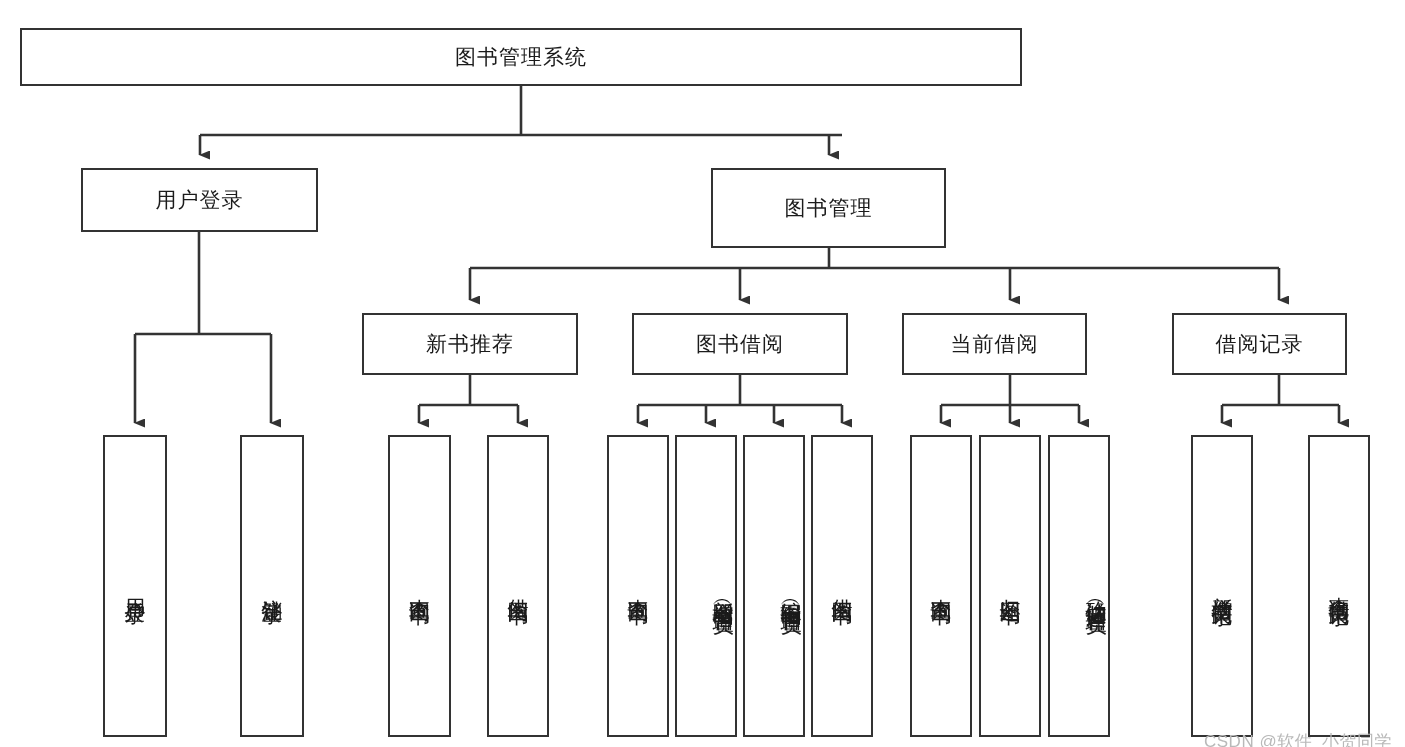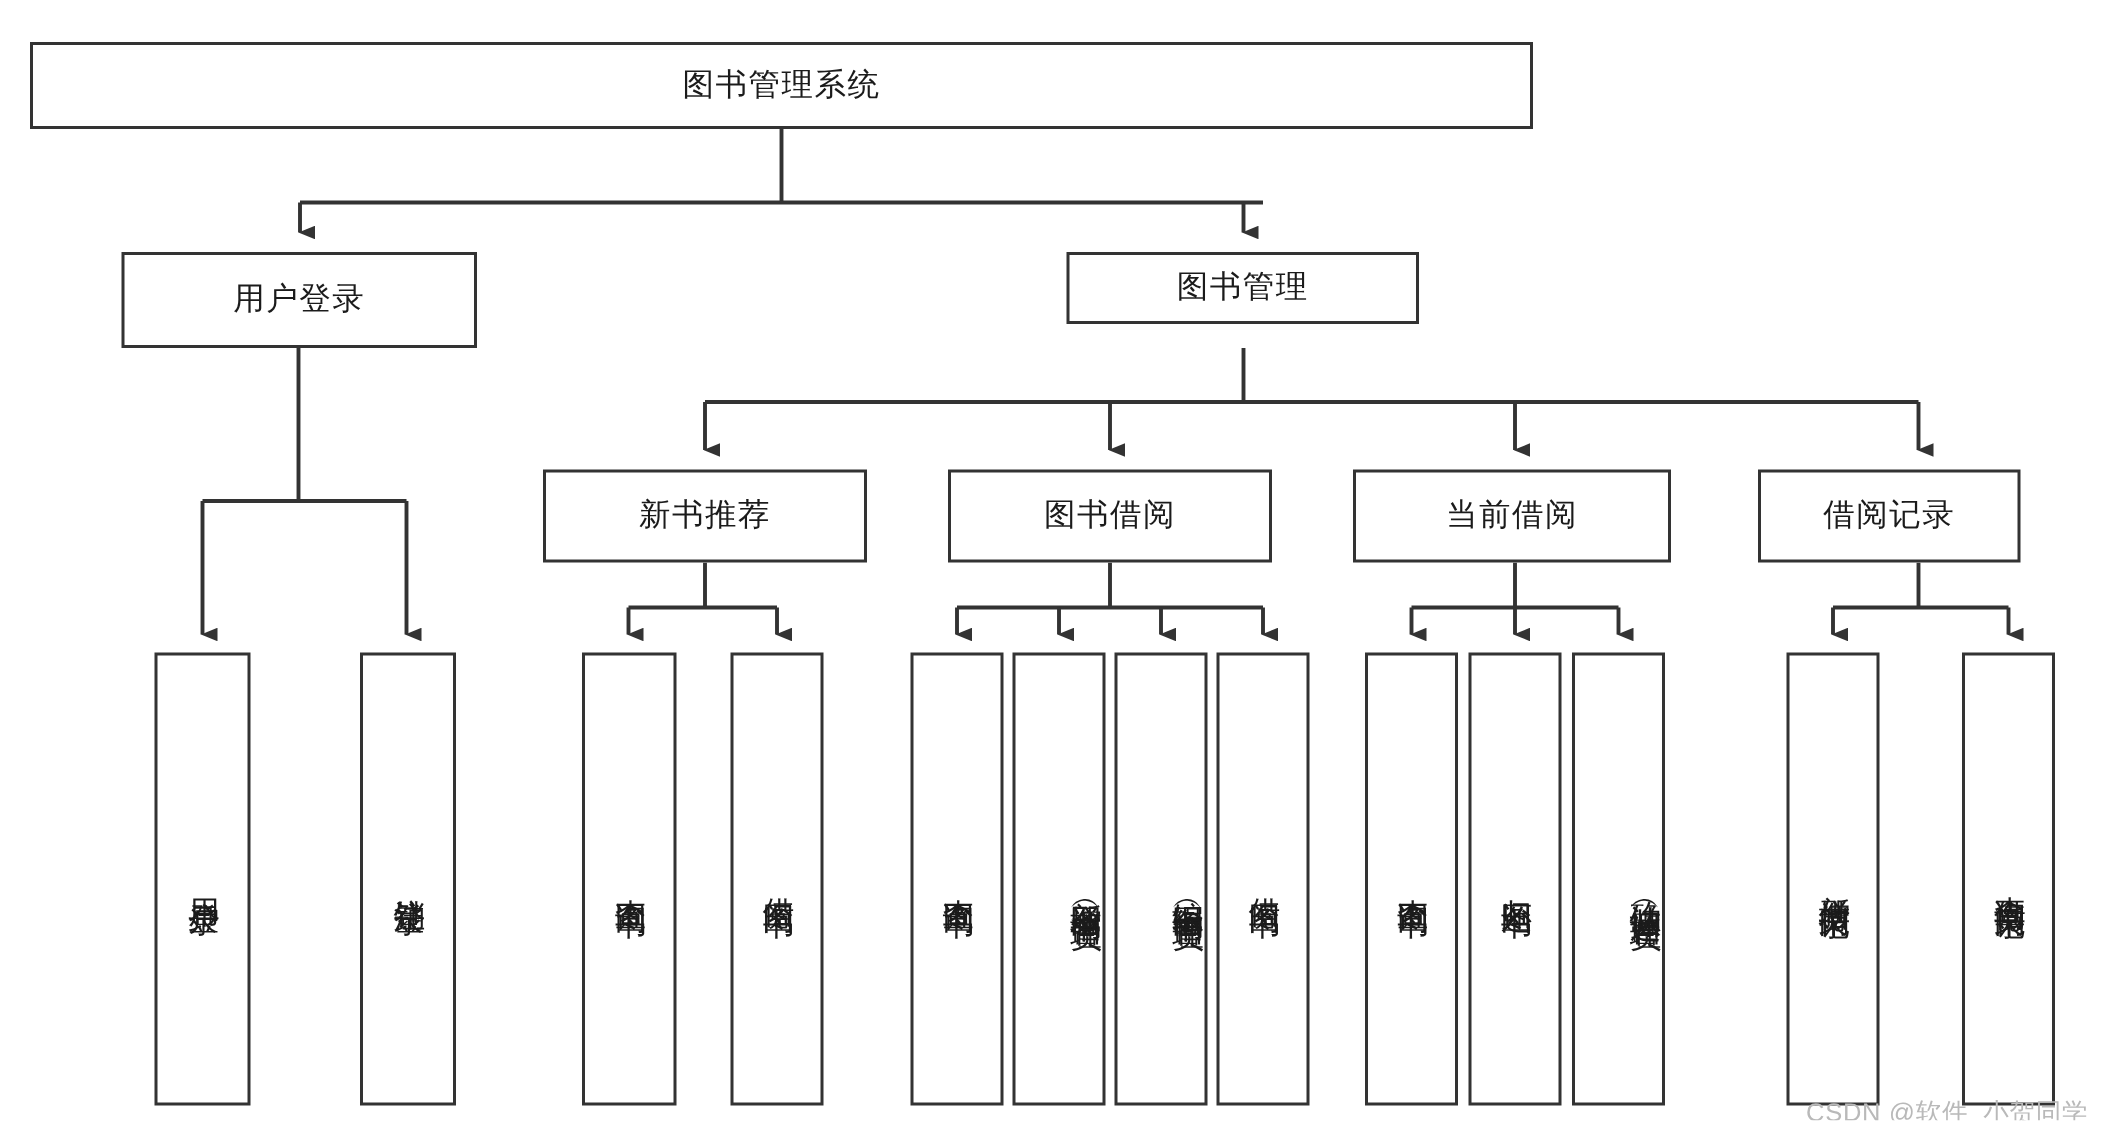--- a/index.html
+++ b/index.html
@@ -117,25 +117,25 @@
       <path d="M1279,375 L1279,405"></path>
       <path d="M1222,405 L1339,405"></path>
       <path d="M1222,405 L1222,423" marker-end="url(#arrowhead)"></path>
       <path d="M1339,405 L1339,423" marker-end="url(#arrowhead)"></path>
     </g>
   </svg>
 
   <div class="node horizontal node-root" style="left:20px; top:28px; width:1002px; height:58px;">图书管理系统</div>
 
   <div class="node horizontal" style="left:81px; top:168px; width:237px; height:64px;">用户登录</div>
-  <div class="node horizontal" style="left:711px; top:168px; width:235px; height:48px;">图书管理</div>
+  <div class="node horizontal" style="left:711px; top:168px; width:235px; height:80px;">图书管理</div>
 
   <div class="node horizontal" style="left:632px; top:313px; width:216px; height:62px;">图书借阅</div>
   <div class="node horizontal" style="left:362px; top:313px; width:216px; height:62px;">新书推荐</div>
-  <div class="node horizontal" style="left:902px; top:313px; width:212px; height:62px;">当前借阅</div>
+  <div class="node horizontal" style="left:902px; top:313px; width:185px; height:62px;">当前借阅</div>
   <div class="node horizontal" style="left:1172px; top:313px; width:175px; height:62px;">借阅记录</div>
 
   <div class="node vertical v-center" style="left:103px; top:435px; width:64px; height:302px;">用户登录</div>
   <div class="node vertical v-center" style="left:240px; top:435px; width:64px; height:302px;">注销登录</div>
 
   <div class="node vertical v-center" style="left:388px; top:435px; width:63px; height:302px;">查询图书</div>
   <div class="node vertical v-center" style="left:487px; top:435px; width:62px; height:302px;">借阅图书</div>
 
   <div class="node vertical v-center" style="left:607px; top:435px; width:62px; height:302px;">查询图书</div>
   <div class="node vertical" style="left:675px; top:435px; width:62px; height:302px;">新增图书（管理员）</div>

